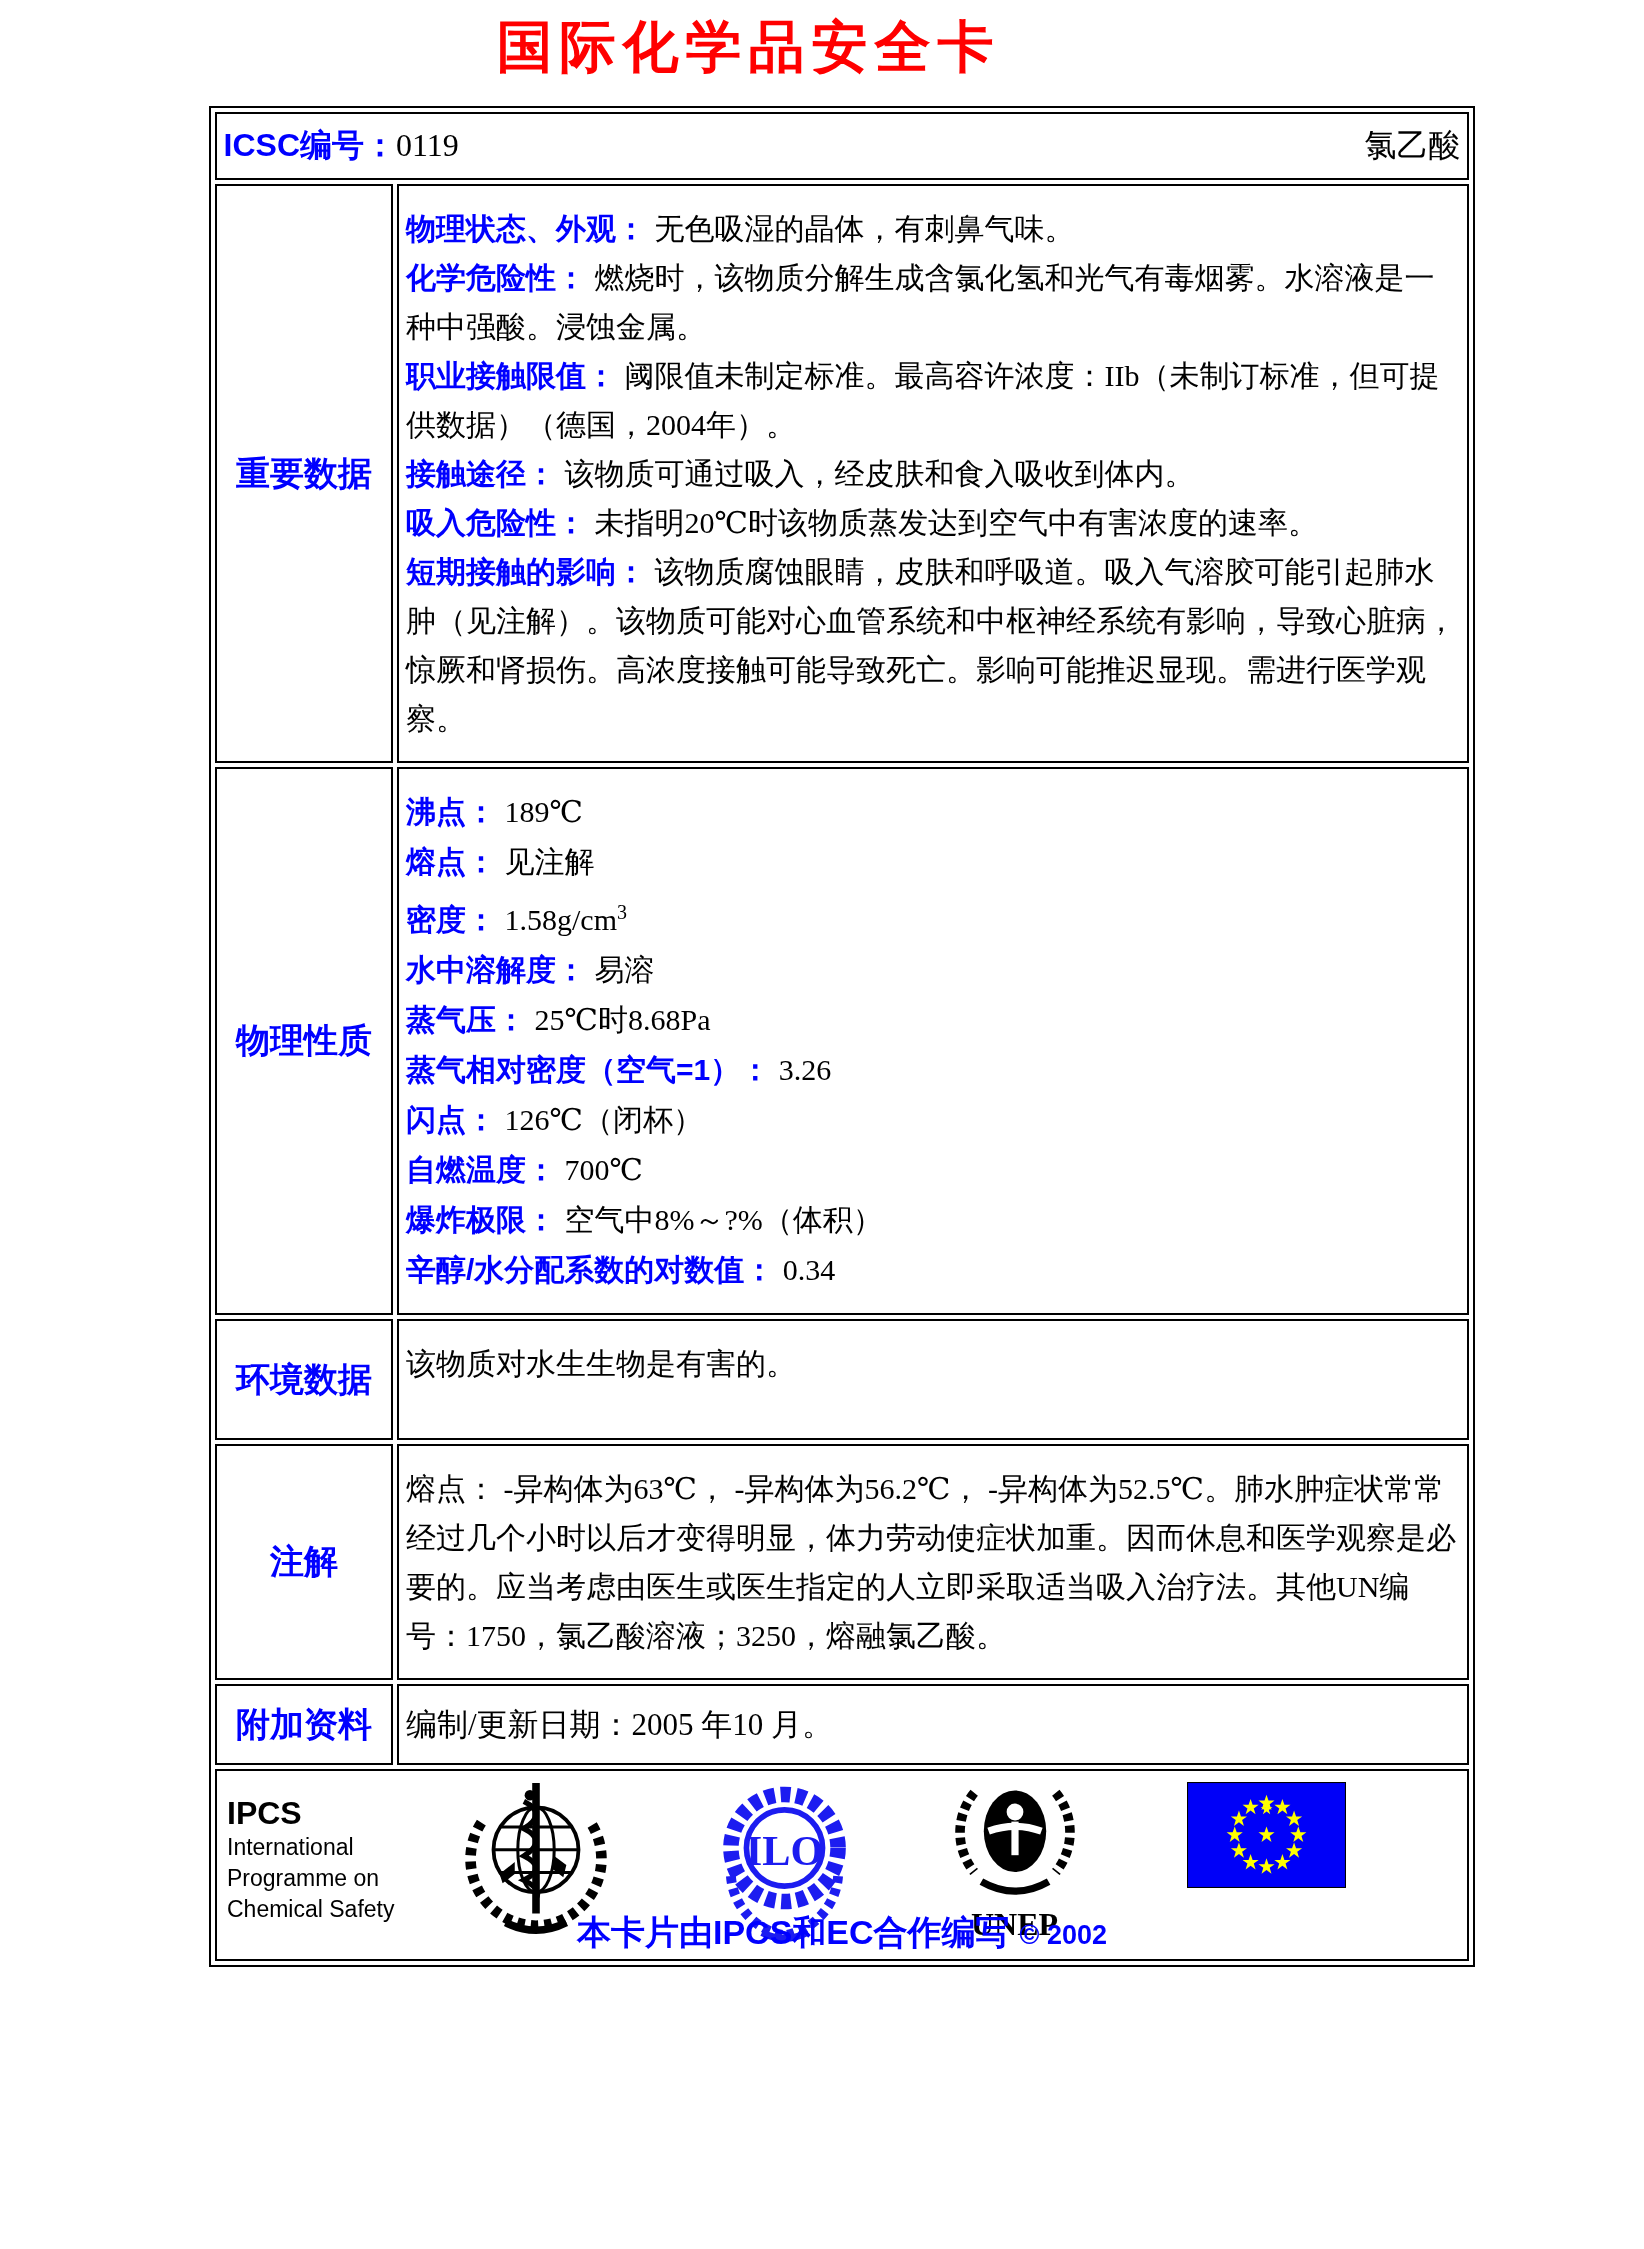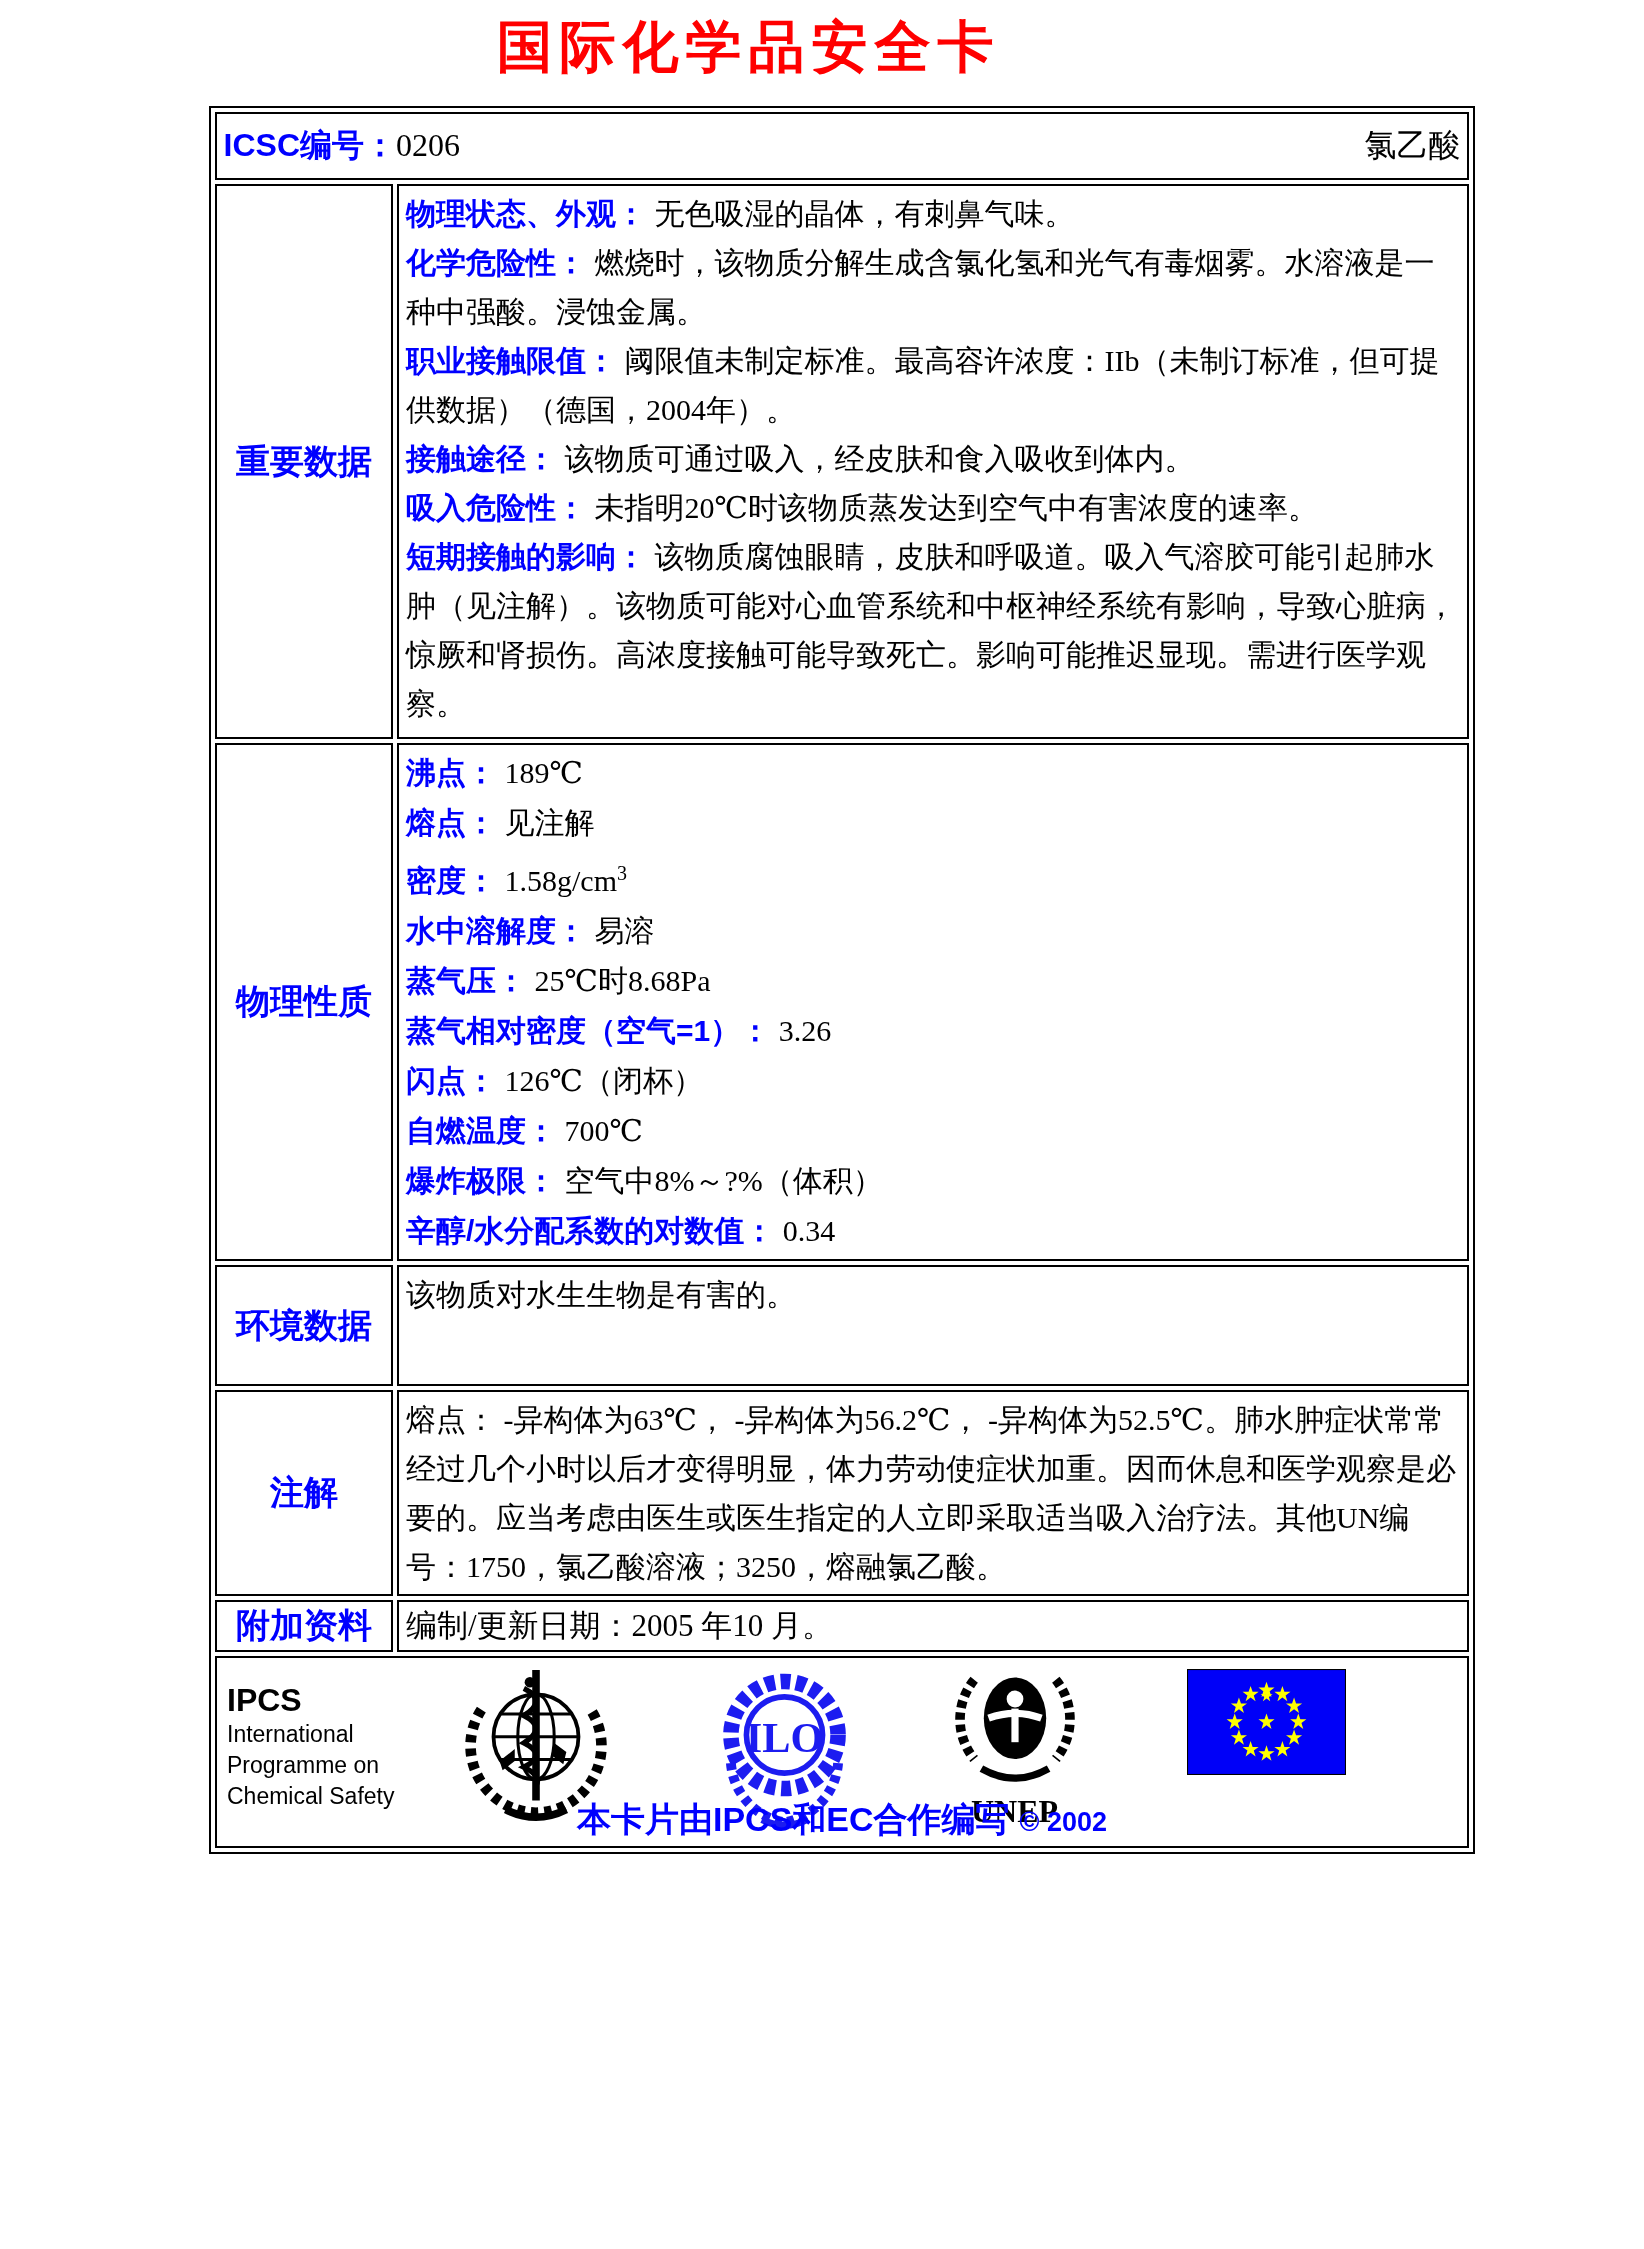--- a/index.html
+++ b/index.html
@@ -16,21 +16,21 @@
   .rowlbl{vertical-align:middle;text-align:center;color:#0000ff;
           font-family:"Liberation Sans","DejaVu Sans",sans-serif;
           font-weight:bold;font-size:34px;}
   .hcell{height:62px;vertical-align:middle;}
   .hflex{display:flex;justify-content:space-between;align-items:center;padding:0 5.6px;}
   .blbl{color:#0000ff;font-family:"Liberation Sans","DejaVu Sans",sans-serif;
         font-weight:bold;}
   .hflex .blbl{font-size:32px;}
   .hval{font-size:32px;color:#000;}
   .chem{font-size:32px;color:#000;}
-  .content{padding:3px 7px;font-size:30px;line-height:49px;}
+  .content{padding:18px 7px;font-size:30px;line-height:49px;}
   .content p{margin:0;}
   .ilabel{color:#0000ff;font-family:"Liberation Sans","DejaVu Sans",sans-serif;
           font-weight:bold;margin-right:8.5px;}
   .r-important{height:555px;}
   .r-physical{height:502px;}
   .r-physical .content p{line-height:50px;}
   .r-env{height:121px;}
   .r-notes{height:192px;}
   .r-add{height:41px;}
   .r-add .content{font-size:31px;line-height:41px;}
@@ -68,21 +68,21 @@
     <colgroup>
         <col class="lblcol">
         <col>
       </colgroup>
 
     <tbody>
         <tr>
       <td colspan="2" class="hcell">
         <div class="hflex">
           <div>
-            <span class="blbl">ICSC编号：</span><span class="hval">0206</span>
+            <span class="blbl">ICSC编号：</span><span class="hval">0119</span>
           </div>
           <div class="chem">氯乙酸</div>
         </div>
       </td>
     </tr>
 
     <tr class="r-important">
       <td class="rowlbl">重要数据</td>
       <td class="content">
         <p><span class="ilabel">物理状态、外观：</span><span>无色吸湿的晶体，有刺鼻气味。</span></p>

